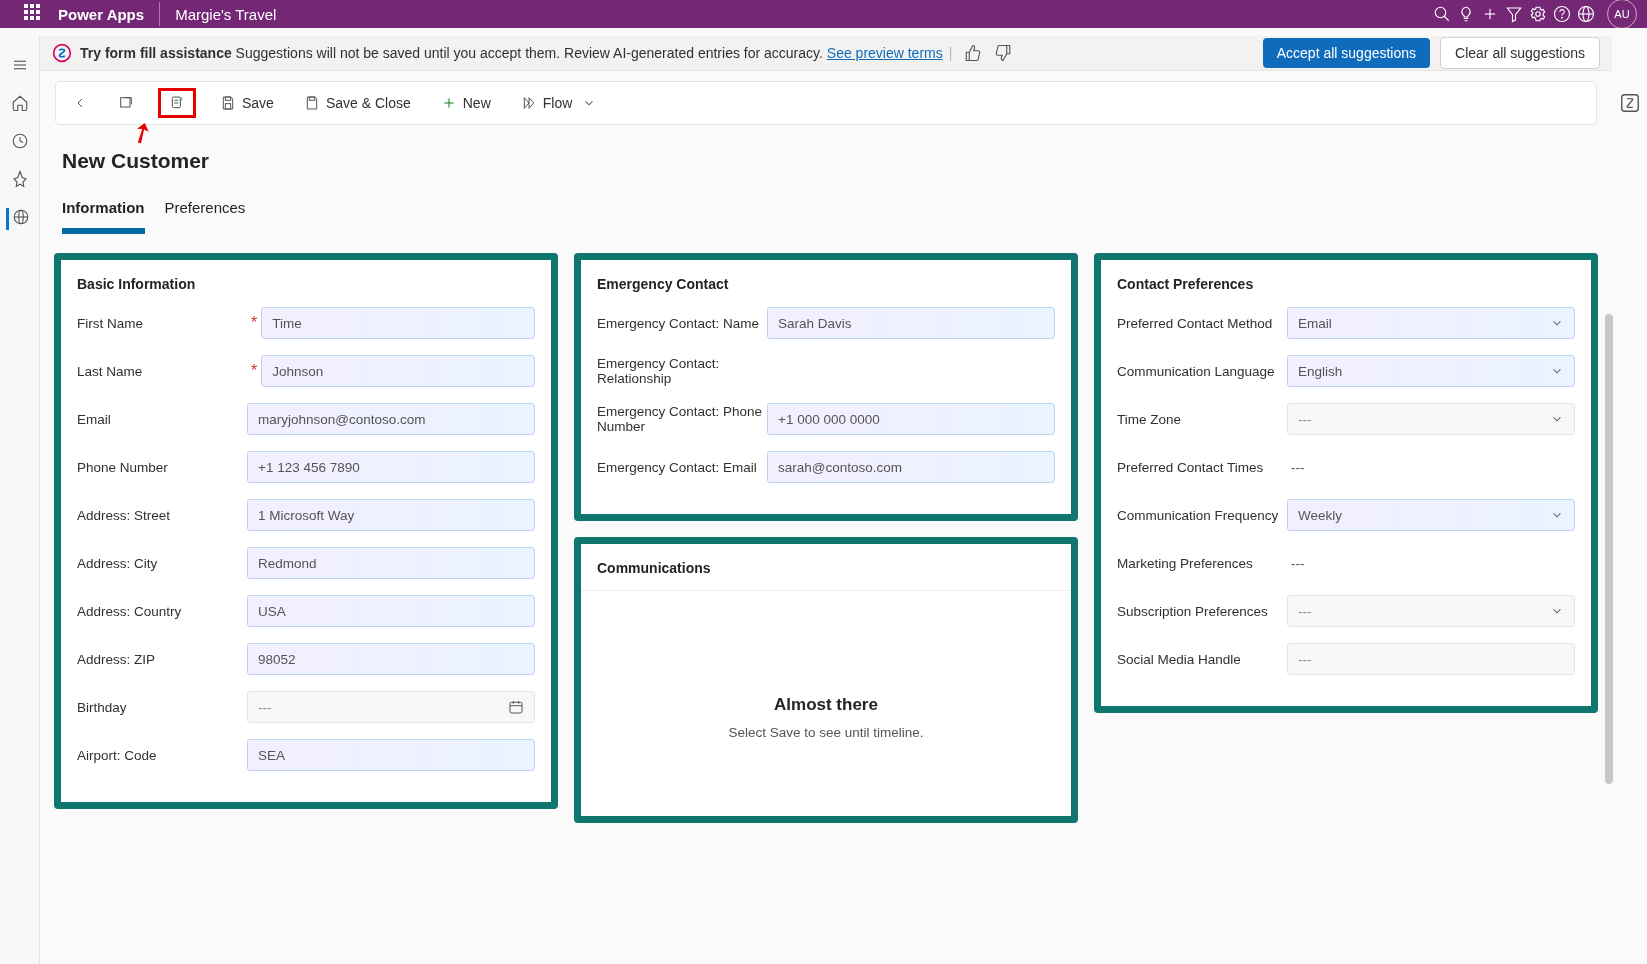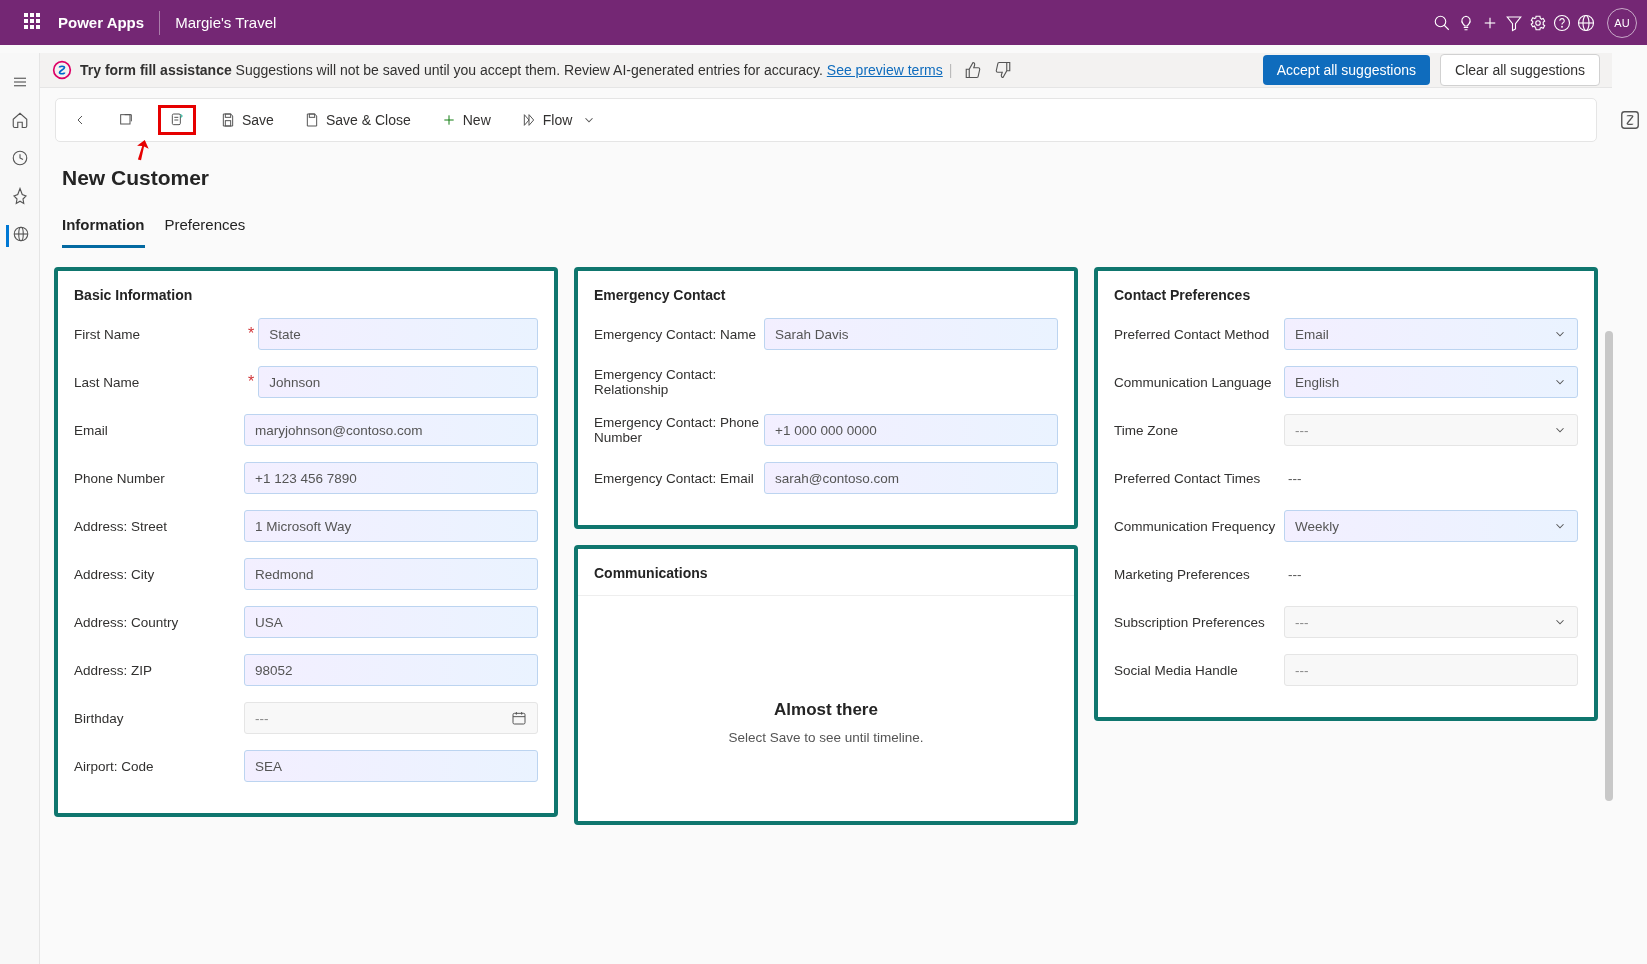--- a/index.html
+++ b/index.html
@@ -1,20 +1,20 @@
 <!DOCTYPE html>
 <html><head>
 <meta charset="utf-8">
 <style>
 * { box-sizing: border-box; margin: 0; padding: 0; font-family: "Segoe UI", -apple-system, sans-serif; }
 body { background: #fafafa; overflow: hidden; }
 .app { display: flex; flex-direction: column; height: 964px; width: 1647px; }
 
 
-.topbar { height: 45px; background: #742774; color: #fff; display: flex; align-items: center; padding: 0 10px; }
+.topbar { height: 28px; background: #742774; color: #fff; display: flex; align-items: center; padding: 0 10px; }
 .waffle { width: 20px; height: 20px; display: grid; grid-template-columns: repeat(3,4px); grid-template-rows: repeat(3,4px); gap: 2px; margin: 0 14px; }
 .waffle span { background: #fff; }
 .topbar-title { font-size: 15px; font-weight: 600; }
 .topbar-sep { width: 1px; height: 24px; background: rgba(255,255,255,0.4); margin: 0 15px; }
 .topbar-app { font-size: 15px; }
 .topbar-spacer { flex: 1; }
 .topbar-icons { display: flex; gap: 6px; align-items: center; }
 .topbar-icon { width: 18px; height: 18px; stroke: #fff; fill: none; stroke-width: 1.5; cursor: pointer; }
 .avatar { width: 30px; height: 30px; border-radius: 50%; border: 1px solid rgba(255,255,255,0.6); display: flex; align-items: center; justify-content: center; font-size: 11px; color:#fff; margin-left: 6px; }
 
@@ -46,26 +46,26 @@
 .red-arrow-area { position: relative; }
 .red-arrow { position: absolute; top: 28px; left: -28px; font-size: 28px; color: #e60000; transform: rotate(-30deg); }
 
 
 .page-header { padding: 24px 22px 0 22px; }
 .page-title { font-size: 21px; font-weight: 600; color: #242424; }
 
 
 .tabs { display: flex; gap: 20px; padding: 26px 22px 0 22px; font-size: 15px; color: #242424; border-bottom: 1px solid transparent; }
 .tab { padding-bottom: 12px; cursor: pointer; }
-.tab.active { border-bottom: 3px solid #0369a1; font-weight: 600; }
+.tab.active { border-bottom: 6px solid #0369a1; font-weight: 600; }
 
 
 .form-area { flex:1; padding: 18px 14px; overflow-y: auto; }
 .form-cols { display: flex; gap: 16px; }
-.card { background: #fff; border: 4px solid #0f766e; border-radius: 4px; padding: 16px 16px; }
+.card { background: #fff; border: 7px solid #0f766e; border-radius: 4px; padding: 16px 16px; }
 .col { flex: 1; display: flex; flex-direction: column; gap: 16px; }
 .section-title { font-size: 14px; font-weight: 600; color: #242424; margin-bottom: 14px; }
 .field-row { display: flex; align-items: center; margin-bottom: 14px; min-height: 34px; }
 .field-label { width: 170px; font-size: 13.5px; color: #323130; flex-shrink: 0; display:flex; align-items:center; }
 .req { color: #d13438; margin: 0 4px; }
 .field-input { flex: 1; height: 32px; border: 1px solid #bcd4f0; background: linear-gradient(90deg, #f3efff 0%, #eaf3ff 100%); border-radius: 3px; padding: 0 10px; font-size: 13.5px; color: #555; display: flex; align-items: center; justify-content: space-between; }
 .field-input.gray { background: #f8f8f8; border-color: #e5e5e5; color:#888; }
 .field-plain { flex:1; font-size:13.5px; color:#555; padding-left:4px; }
 .chev { width:14px; height:14px; stroke:#555; fill:none; stroke-width:1.8; }
 .calendar { width:16px; height:16px; stroke:#555; fill:none; stroke-width:1.5; }
@@ -255,21 +255,21 @@
 
           <div class="col">
             <div class="card">
               <div class="section-title">Basic Information</div>
               <div class="field-row">
                   <div class="field-label">
                     <span>First Name</span>
                   </div>
                   <span class="req">*</span>
                   <div class="field-input">
-                    <span>State</span>
+                    <span>Time</span>
                   </div>
                 </div>
               <div class="field-row">
                   <div class="field-label">
                     <span>Last Name</span>
                   </div>
                   <span class="req">*</span>
                   <div class="field-input">
                     <span>Johnson</span>
                   </div>

